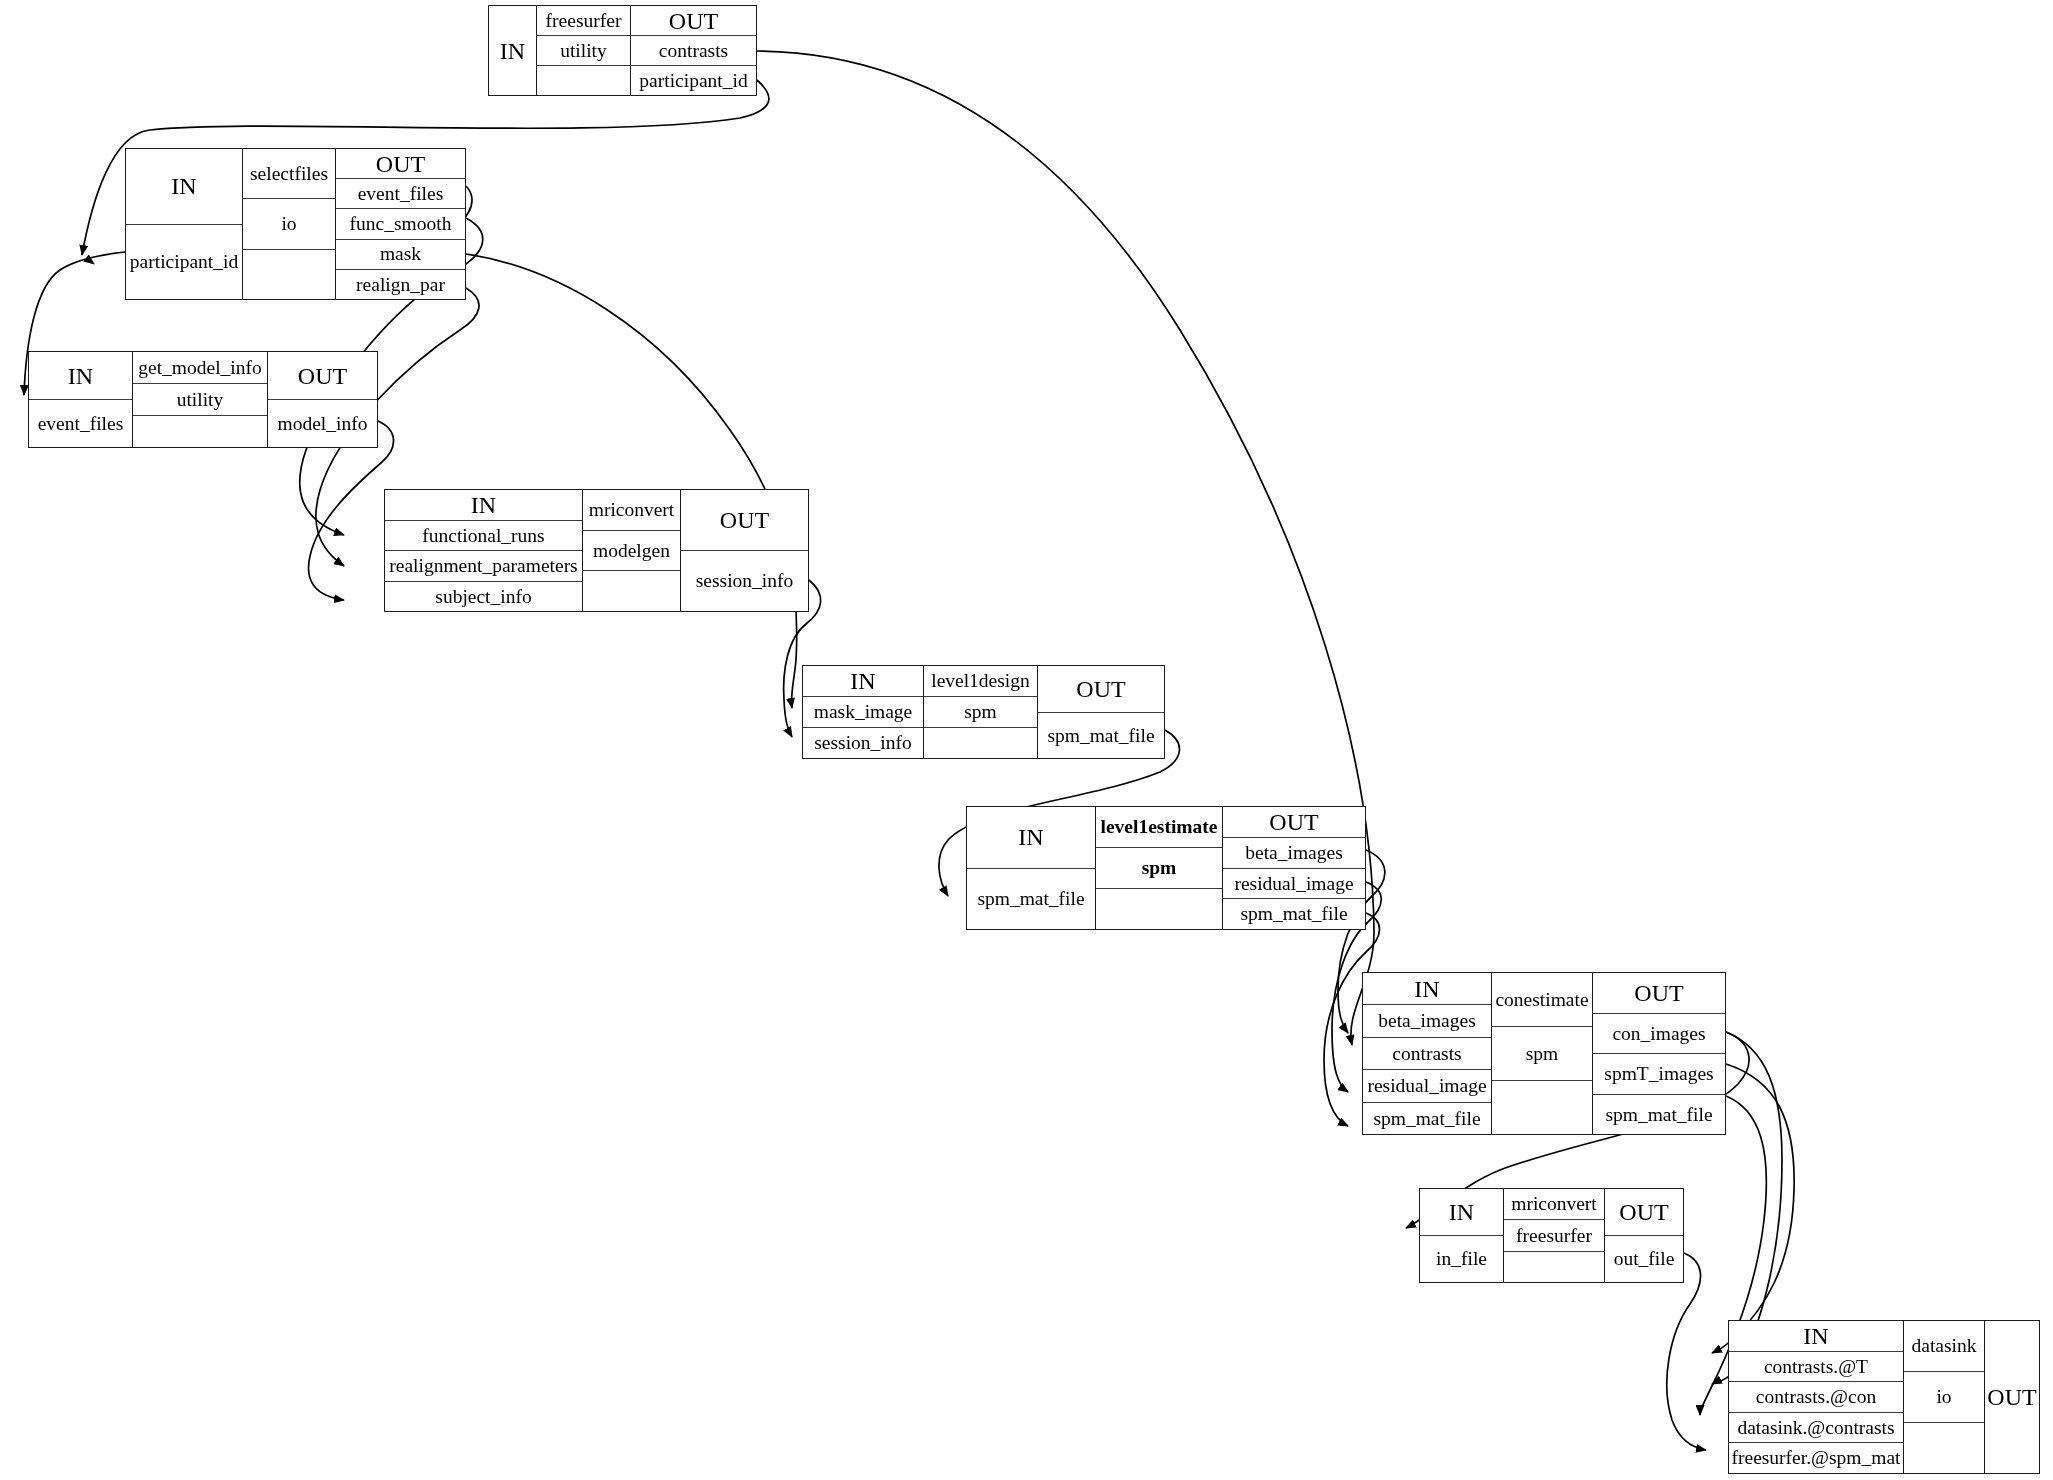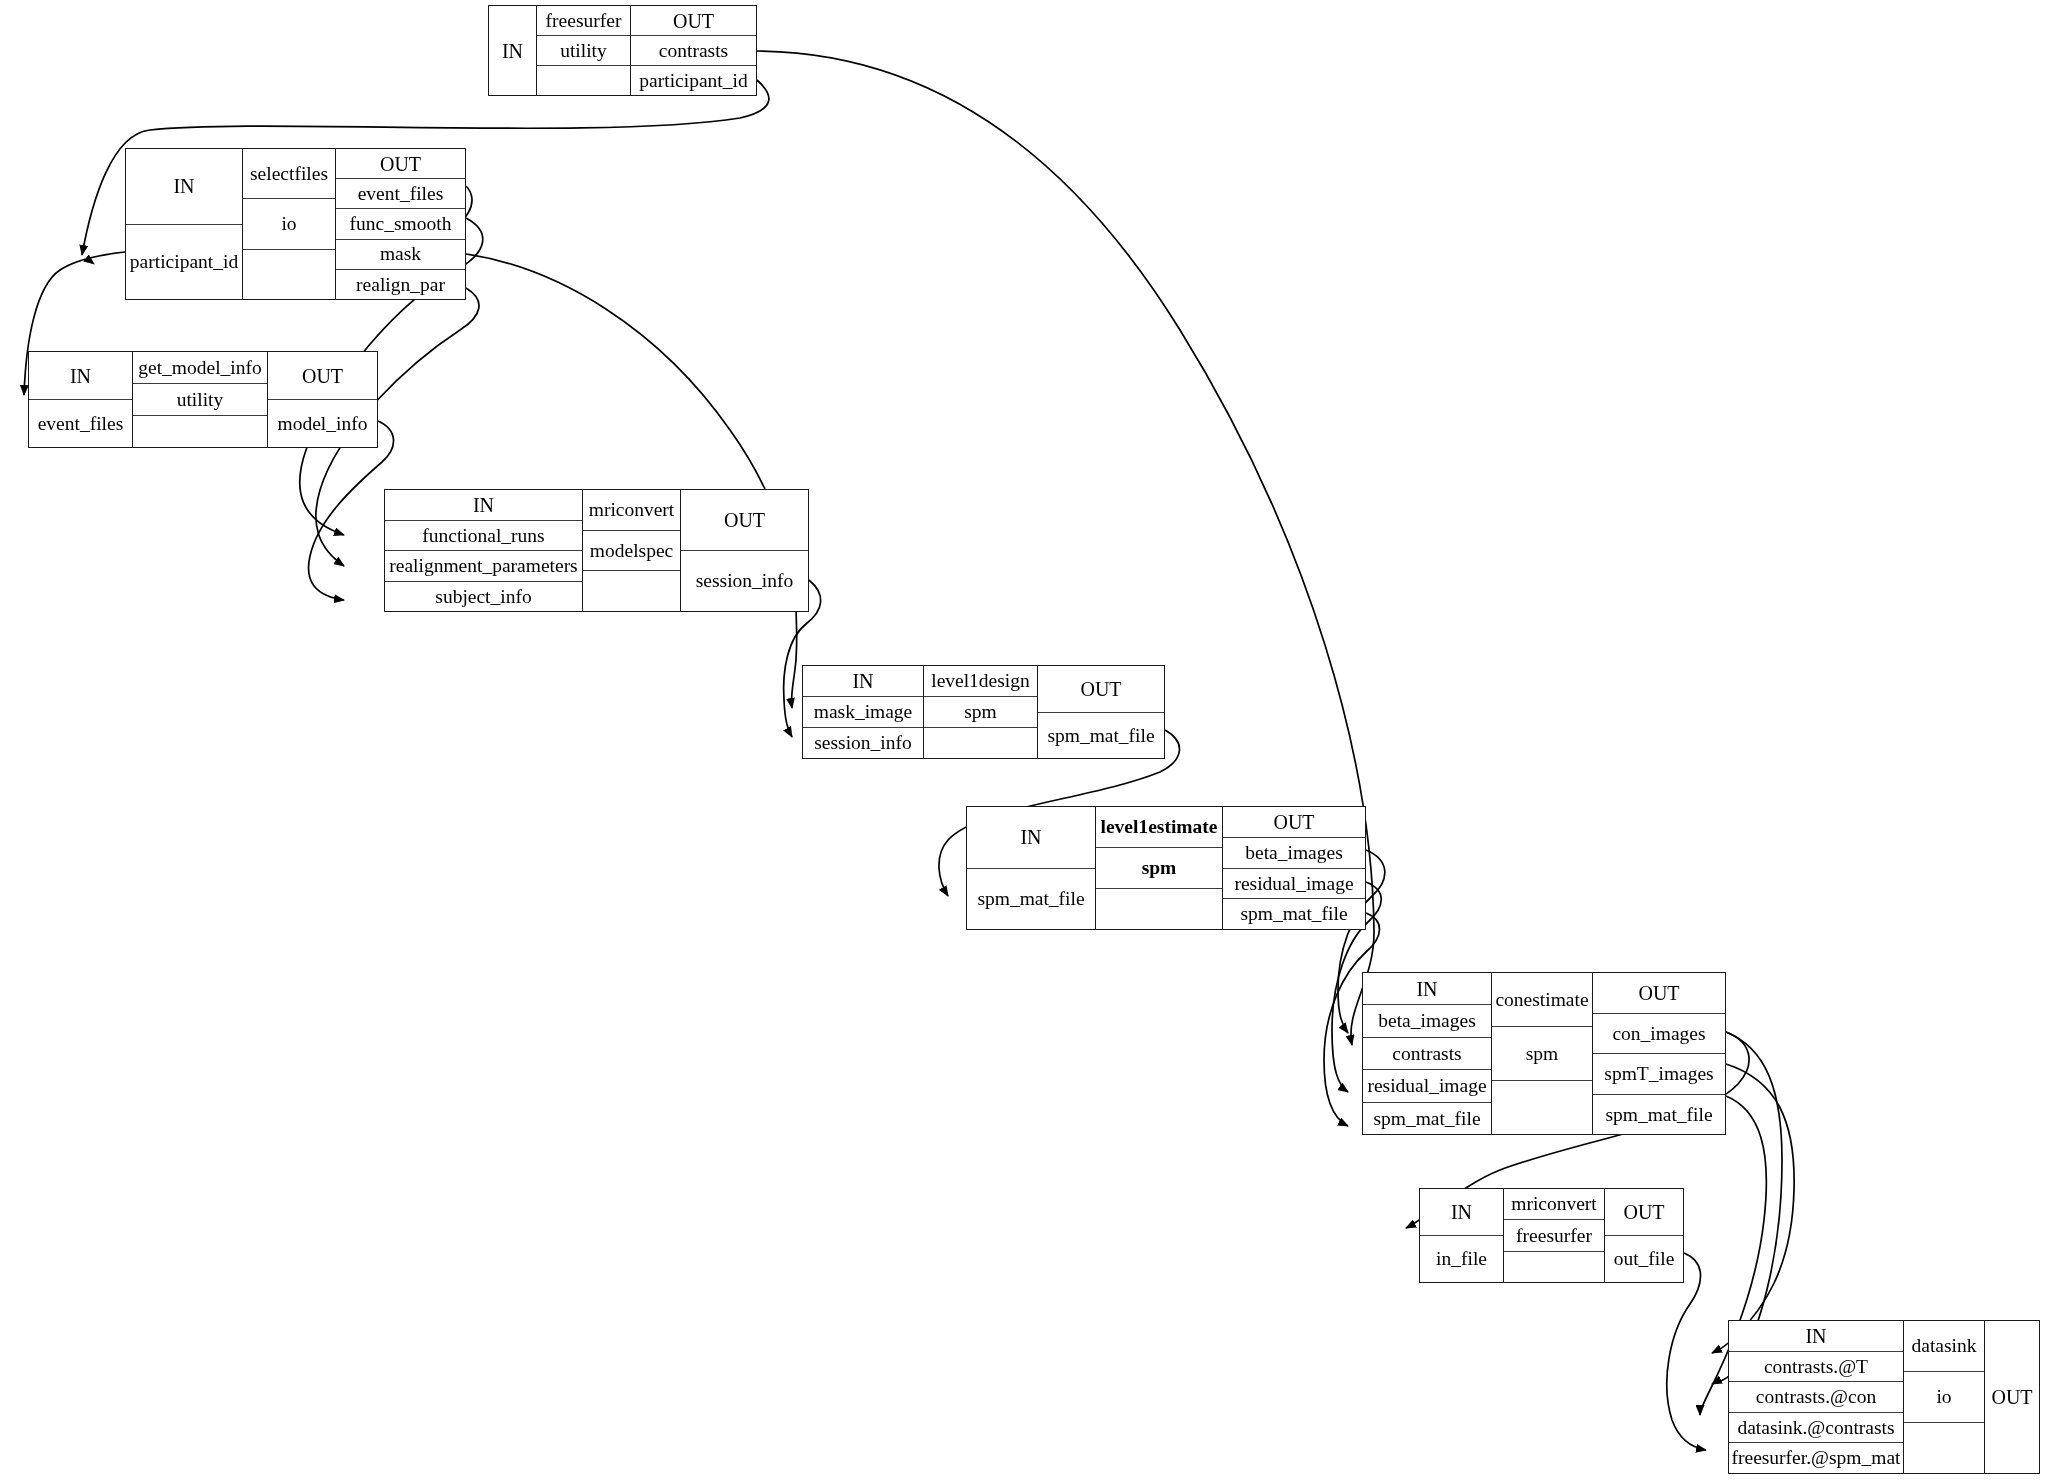--- a/index.html
+++ b/index.html
@@ -9,21 +9,21 @@
   svg.edges{position:absolute;left:0;top:0;width:2053px;height:1480px;pointer-events:none;}
   .node{position:absolute;display:flex;flex-direction:row;
         border:1.6px solid #1a1a1a;background:#fff;box-sizing:border-box;}
   .col{display:flex;flex-direction:column;box-sizing:border-box;}
   .col + .col{border-left:1.6px solid #1a1a1a;}
   .cell{display:flex;align-items:center;justify-content:center;
         box-sizing:border-box;text-align:center;white-space:nowrap;
         font-size:19.5px;line-height:1;padding:0 7px;}
   .cell + .cell{border-top:1.6px solid #3a3a3a;}
   .cell.blank{color:transparent;}
-  .hdr{font-size:20px;}
+  .hdr{font-size:24px;}
 </style>
 </head>
 <body>
 
 <div id="canvas">
 
   <svg class="edges" viewBox="0 0 2053 1480" xmlns="http://www.w3.org/2000/svg">
     <defs>
       <marker id="ah" markerWidth="11" markerHeight="9" refX="10" refY="4.5" orient="auto" markerUnits="userSpaceOnUse">
         <path d="M0,0 L11,4.5 L0,9 Z" fill="#000"></path>
@@ -119,21 +119,21 @@
       </div>
       <div class="node" style="left: 384px; top: 489px; width: 425px; height: 123px;">
         <div class="col" style="width: 197px;">
           <div class="cell hdr" style="flex: 1 1 0px;">IN</div>
           <div class="cell" style="flex: 1 1 0px;">functional_runs</div>
           <div class="cell" style="flex: 1 1 0px;">realignment_parameters</div>
           <div class="cell" style="flex: 1 1 0px;">subject_info</div>
         </div>
         <div class="col" style="width: 98px;">
           <div class="cell" style="flex: 1 1 0px;">mriconvert</div>
-          <div class="cell" style="flex: 1 1 0px;">modelspec</div>
+          <div class="cell" style="flex: 1 1 0px;">modelgen</div>
           <div class="cell blank" style="flex: 1 1 0px;"></div>
         </div>
         <div class="col" style="width: 128px;">
           <div class="cell hdr" style="flex: 1 1 0px;">OUT</div>
           <div class="cell" style="flex: 1 1 0px;">session_info</div>
         </div>
       </div>
       <div class="node" style="left: 802px; top: 665px; width: 363px; height: 94px;">
         <div class="col" style="width: 120px;">
           <div class="cell hdr" style="flex: 1 1 0px;">IN</div>

